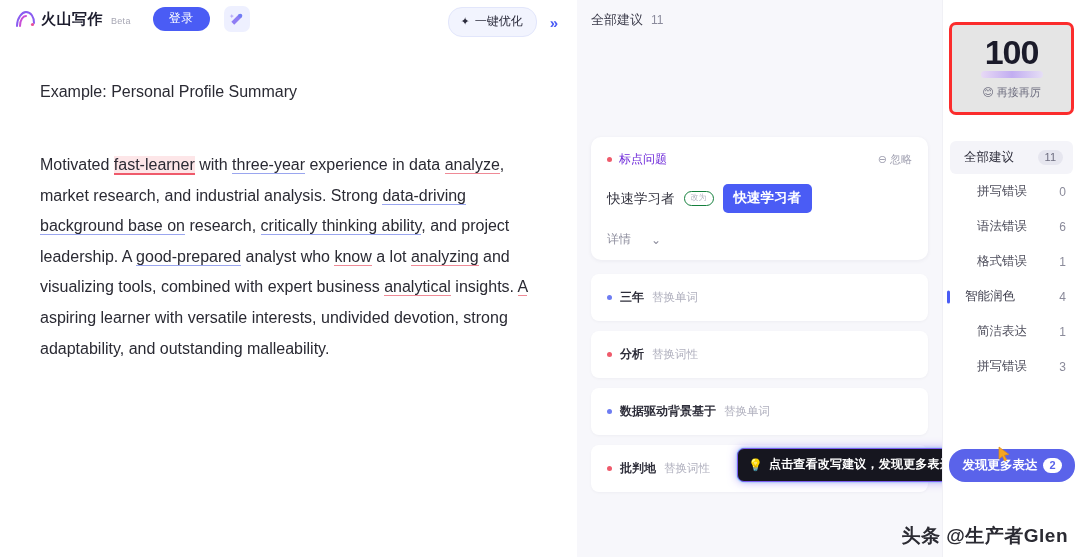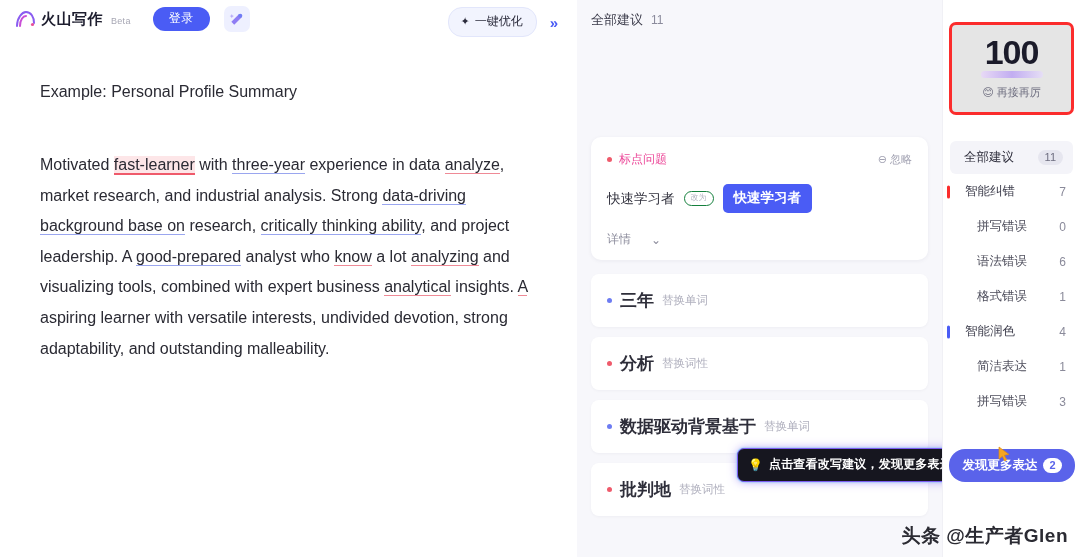--- a/index.html
+++ b/index.html
@@ -108,21 +108,21 @@
     background: #fff;
     border-radius: 10px;
     padding: 14px 16px 12px;
     box-shadow: 0 1px 4px rgba(30,30,60,.06);
     margin-bottom: 14px;
   }
   .card-top { display: flex; align-items: center; justify-content: space-between; }
   .card-tag { display: flex; align-items: center; gap: 7px; }
   .dot { width: 5px; height: 5px; border-radius: 50%; background: #ef5a6b; display: block; }
   .dot.blue { background: #6d7cf2; }
-  .card-tag-text { font-size: 12px; color: #ec4899; }
+  .card-tag-text { font-size: 12px; color: #6d28d9; }
   .ignore-btn {
     font-size: 11px; color: #a2a2b2;
     display: flex; align-items: center; gap: 3px;
     cursor: pointer;
   }
   .ignore-icon { font-size: 11px; line-height: 1; }
   .card-replace { display: flex; align-items: center; gap: 9px; margin-top: 16px; }
   .orig-text { font-size: 13.5px; color: #33333f; }
   .arrow-pill {
     border: 1px solid #15803d; border-radius: 9px;
@@ -148,21 +148,21 @@
 
   .row-item {
     background: #fff;
     border-radius: 8px;
     padding: 15px 16px;
     margin-bottom: 10px;
     display: flex; align-items: center; gap: 8px;
     box-shadow: 0 1px 3px rgba(30,30,60,.04);
     cursor: pointer;
   }
-  .row-word { font-size: 17px; color: #2e2e3a; font-weight: bold; }
+  .row-word { font-size: 12px; color: #2e2e3a; font-weight: bold; }
   .row-kind { font-size: 11.5px; color: #b0b0be; }
 
   .tooltip {
     position: absolute;
     left: 160px; top: 448px;
     background: #16161f;
     border: 1.4px solid #7b5cf0;
     border-radius: 7px;
     padding: 7px 12px 8px 10px;
     display: flex; align-items: center; gap: 6px;
@@ -370,25 +370,20 @@
         <span class="emoji">😊</span>
         <span>再接再厉</span>
       </div>
     </div>
 
     <div class="cat-list" id="cat-list">
         <div class="cat-row all">
           <span class="cat-label">全部建议</span>
           <span class="pill-count">11</span>
         </div>
-        <div class="cat-row">
-          <span class="cat-bar red"></span>
-          <span class="cat-label">智能纠错</span>
-          <span class="cat-count">7</span>
-        </div>
         <div class="cat-row sub">
           <span class="cat-label">拼写错误</span>
           <span class="cat-count">0</span>
         </div>
         <div class="cat-row sub">
           <span class="cat-label">语法错误</span>
           <span class="cat-count">6</span>
         </div>
         <div class="cat-row sub">
           <span class="cat-label">格式错误</span>

